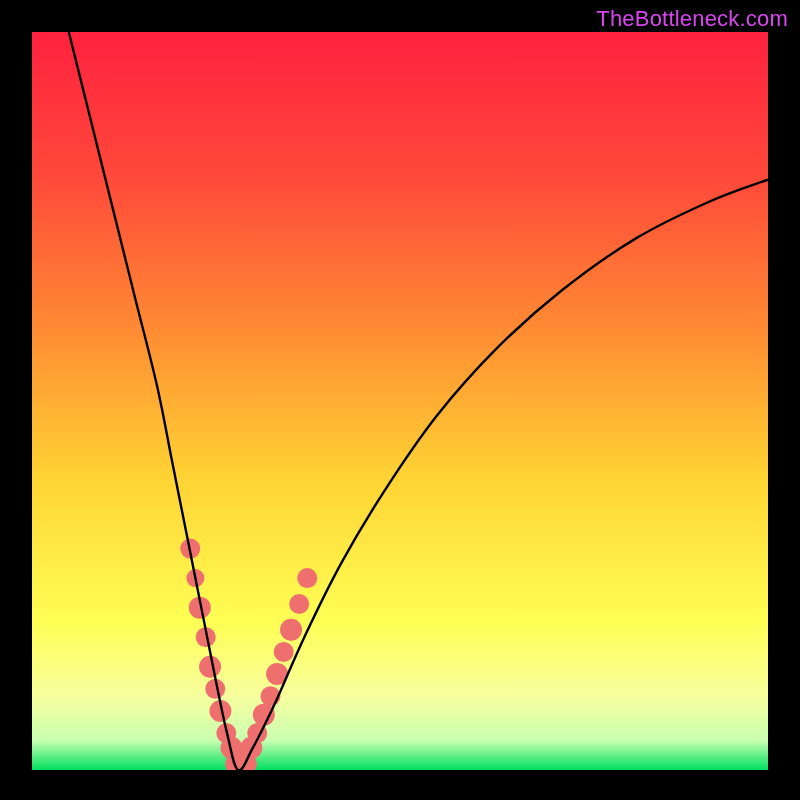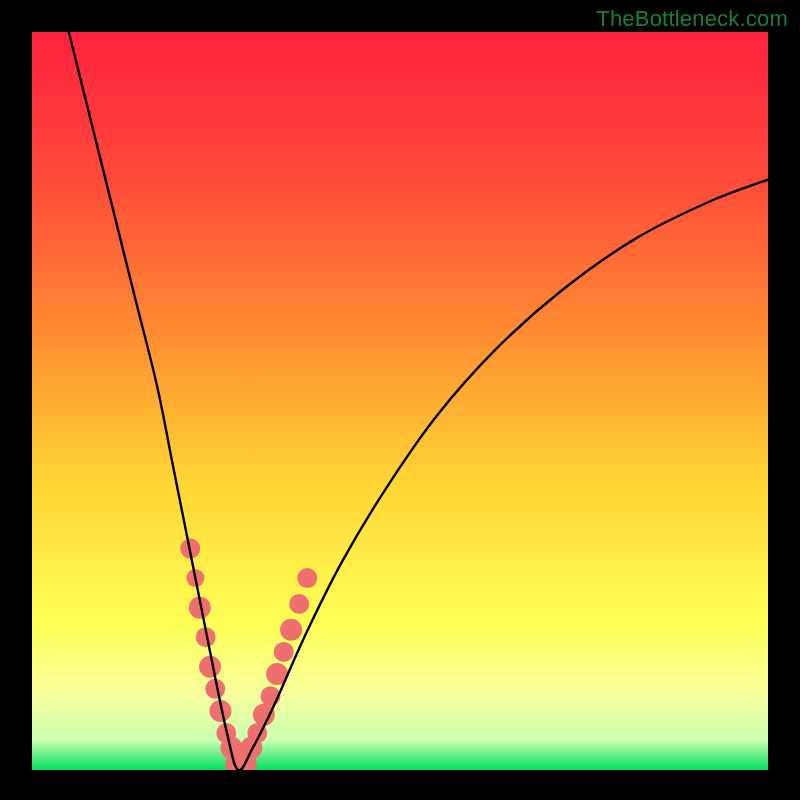--- a/index.html
+++ b/index.html
@@ -14,21 +14,21 @@
   #stage {
     position: relative;
     width: 800px;
     height: 800px;
     background: #000;
   }
   #watermark {
     position: absolute;
     top: 6px;
     right: 12px;
-    color: #15803d;
+    color: #d946ef;
     font-size: 22px;
     font-weight: 400;
     letter-spacing: 0.2px;
     z-index: 10;
     user-select: none;
   }
   svg {
     position: absolute;
     top: 0;
     left: 0;

